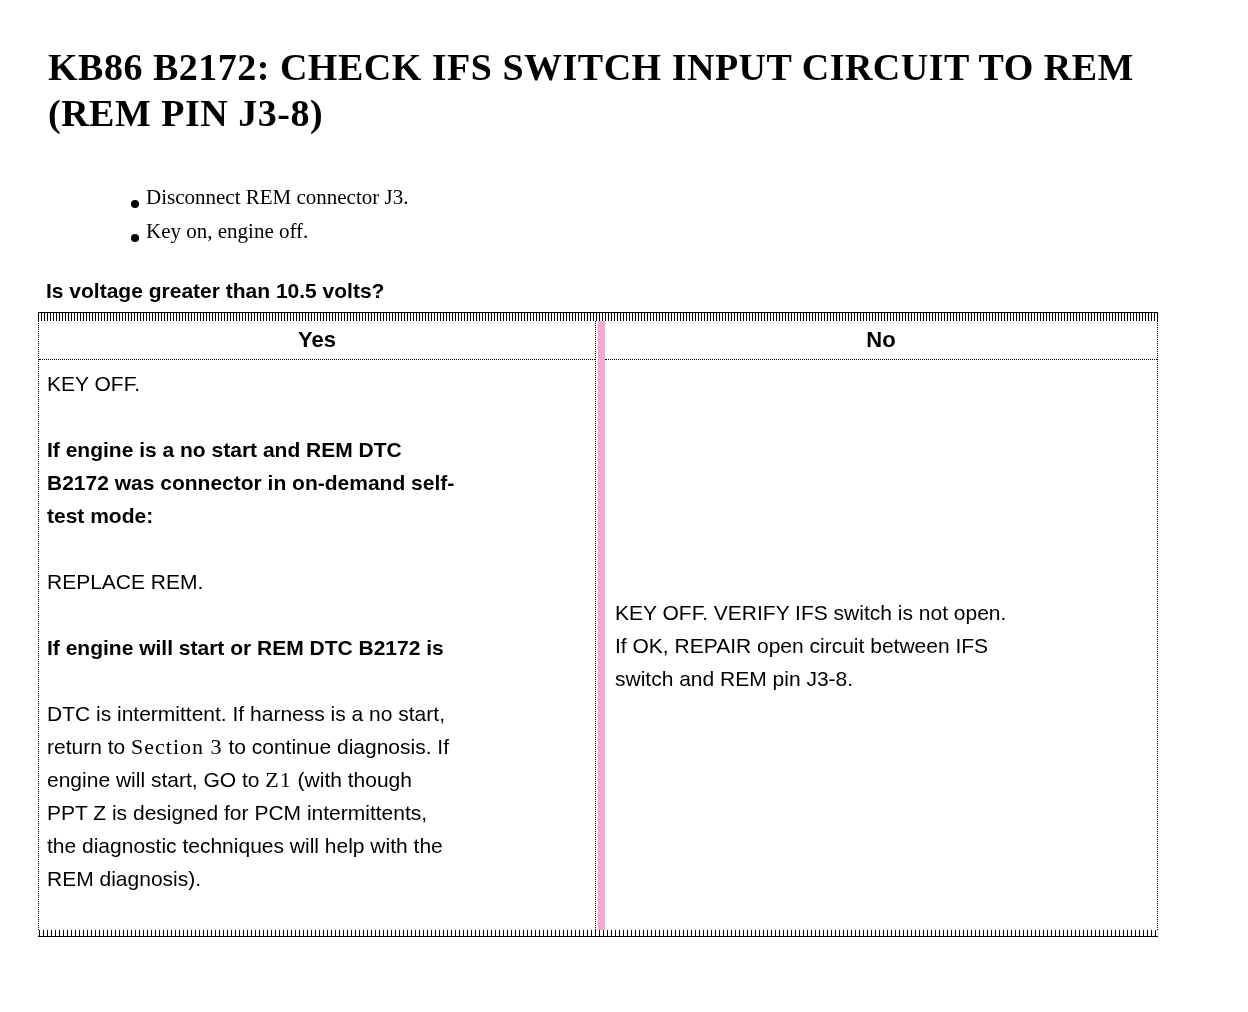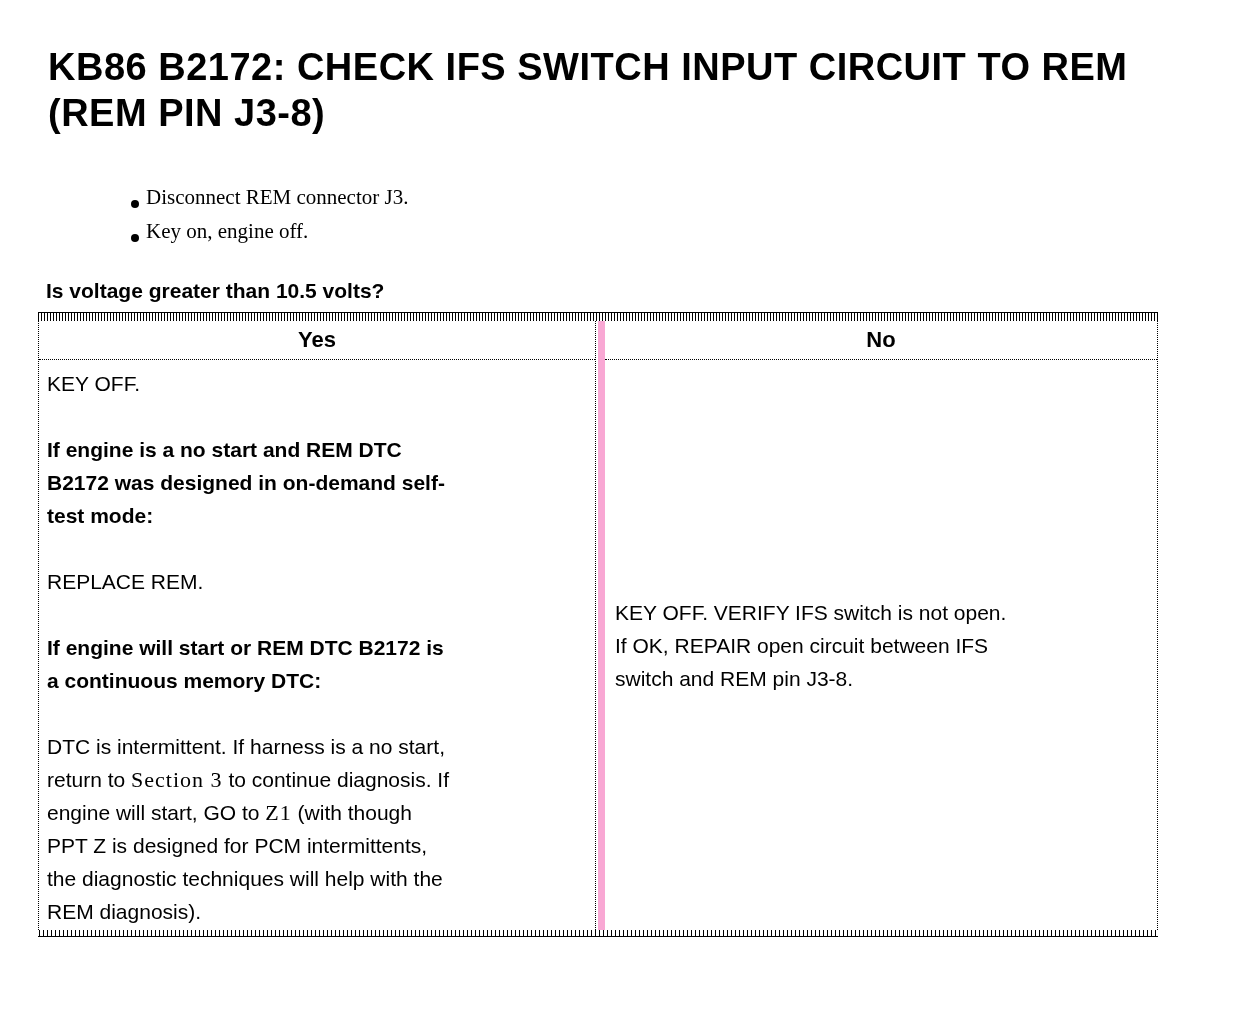--- a/index.html
+++ b/index.html
@@ -10,21 +10,21 @@
   body {
     width: 1248px;
     height: 1012px;
     position: relative;
     font-family: "Liberation Sans", sans-serif;
     color: #000000;
     overflow: hidden;
   }
   .page-title {
     margin: 44px 48px 0 48px;
-    font-family: Liberation Sans, sans-serif;
+    font-family: Liberation Serif, serif;
     font-weight: bold;
     font-size: 38px;
     line-height: 46px;
     letter-spacing: 0.5px;
   }
   .bullet-list {
     margin: 44px 0 0 131px;
   }
   .bullet-item {
     display: flex;
@@ -151,29 +151,28 @@
   <div class="tbl">
 
     <div class="col-yes">
       <div class="th">Yes</div>
       <div class="td">
         <div class="cell-par">
             <div class="tline"><span>KEY OFF.</span></div>
           </div>
         <div class="cell-par bold-par">
             <div class="tline"><span>If engine is a no start and REM DTC</span></div>
-            <div class="tline"><span>B2172 was designed in on-demand self-</span></div>
+            <div class="tline"><span>B2172 was connector in on-demand self-</span></div>
             <div class="tline"><span>test mode:</span></div>
           </div>
         <div class="cell-par">
             <div class="tline"><span>REPLACE REM.</span></div>
           </div>
         <div class="cell-par bold-par">
             <div class="tline"><span>If engine will start or REM DTC B2172 is</span></div>
-            <div class="tline"><span>a continuous memory DTC:</span></div>
           </div>
         <div class="cell-par">
             <div class="tline"><span>DTC is intermittent. If harness is a no start,</span></div>
             <div class="tline"><span>return to </span><span class="serif-ref">Section 3</span><span> to continue diagnosis. If</span></div>
             <div class="tline"><span>engine will start, GO to </span><span class="serif-ref">Z1</span><span> (with though</span></div>
             <div class="tline"><span>PPT Z is designed for PCM intermittents,</span></div>
             <div class="tline"><span>the diagnostic techniques will help with the</span></div>
             <div class="tline"><span>REM diagnosis).</span></div>
           </div>
       </div>

